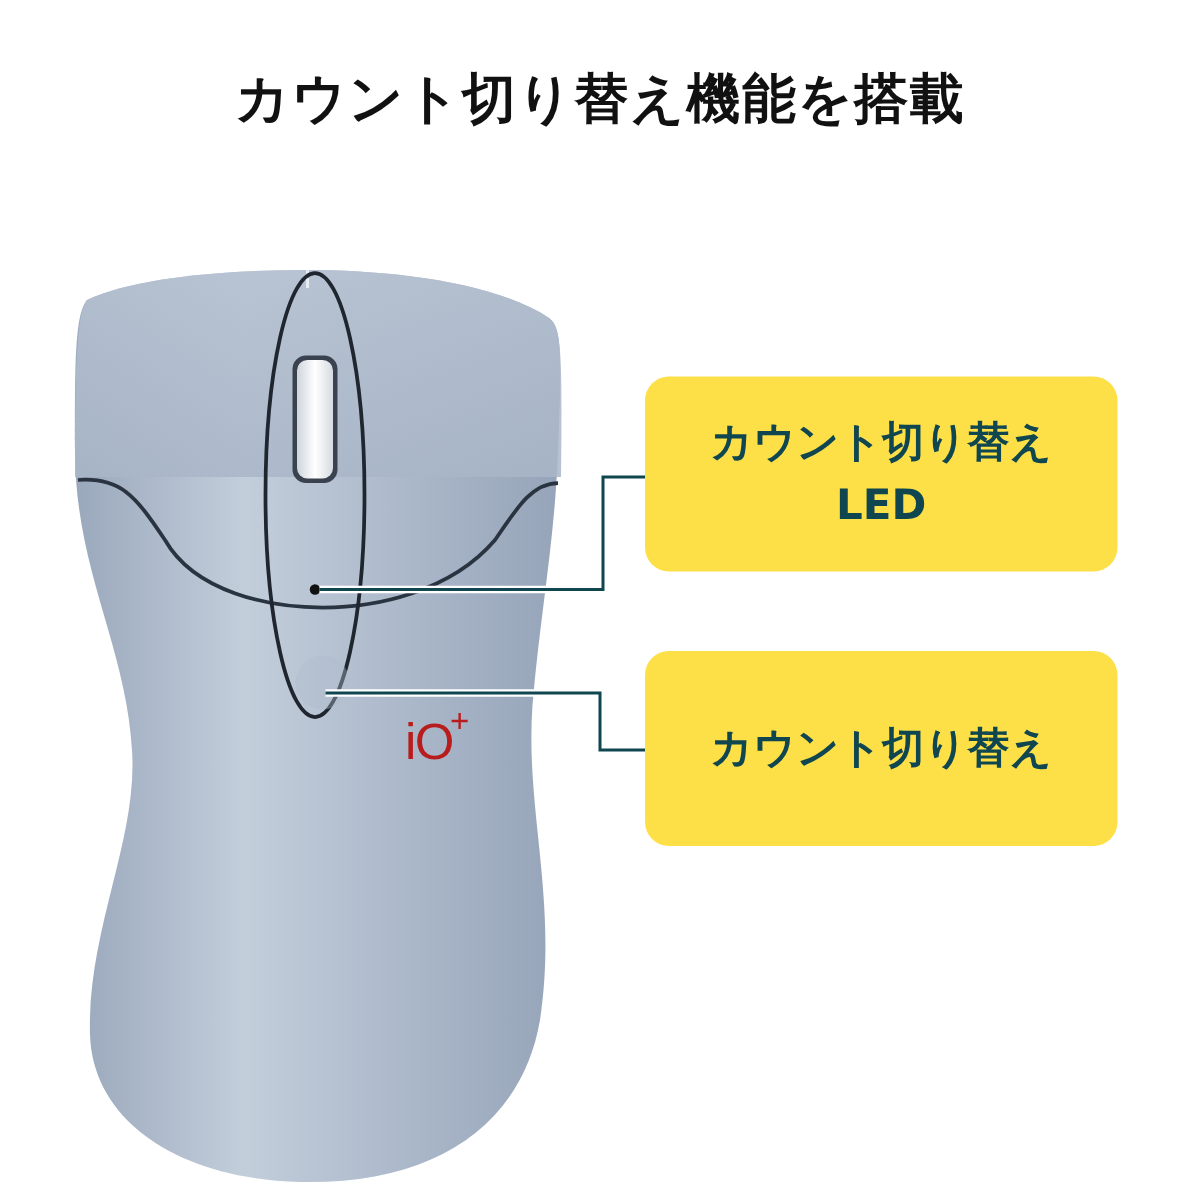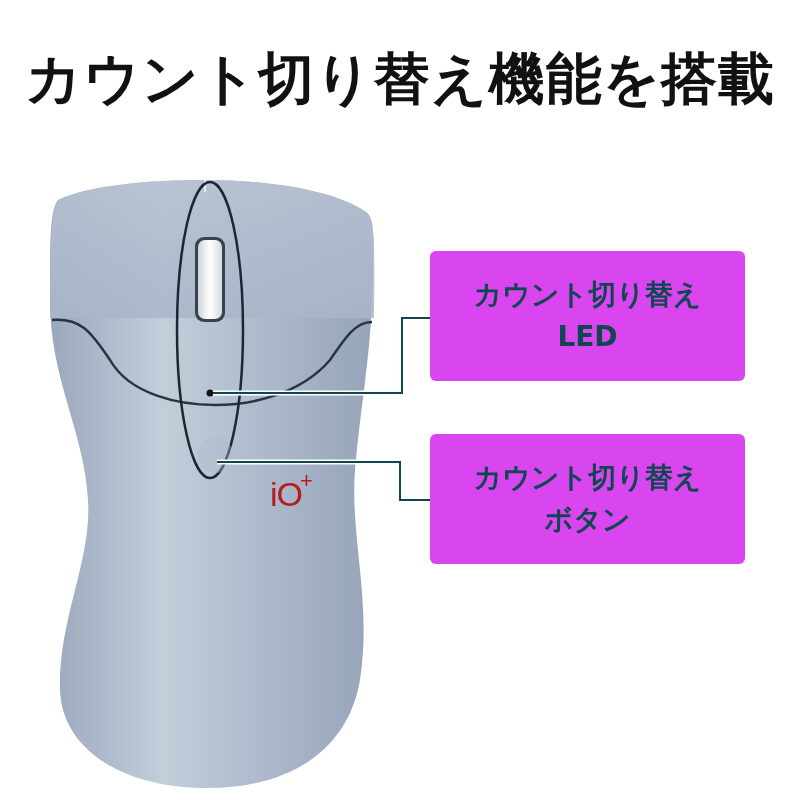--- a/index.html
+++ b/index.html
@@ -2,26 +2,26 @@
 <html><head>
 <meta charset="utf-8">
 <style>
   html, body { margin: 0; padding: 0; }
   body {
     width: 800px; height: 800px; background: #ffffff; position: relative; overflow: hidden;
     font-family: "DejaVu Sans", "Liberation Sans", sans-serif;
   }
   .title {
     position: absolute; left: 0; top: 42px; width: 800px; text-align: center;
-    font-size: 56px; font-weight: bold; color: #111111; letter-spacing: 1px;
+    font-size: 36px; font-weight: bold; color: #111111; letter-spacing: 1px;
   }
   .mouse-svg { position: absolute; left: 0; top: 0; }
   .callout-box {
     position: absolute; left: 430px; width: 315px; height: 130px;
-    background: #d946ef; border-radius: 6px;
+    background: #fde047; border-radius: 16px;
     display: flex; flex-direction: column; align-items: center; justify-content: center;
     color: #0f4650; font-weight: bold; font-size: 28px; line-height: 42px; text-align: center;
   }
   .callout-led { top: 251px; }
   .callout-btn { top: 434px; }
   .logo {
     position: absolute; left: 270px; top: 474px; color: #b91c1c;
     font-family: "Liberation Sans", sans-serif; font-size: 34px; font-weight: normal;
     letter-spacing: -1px;
   }
@@ -75,14 +75,13 @@
 
 <div class="logo"><span>iO</span><sup>+</sup></div>
 
 <div class="callout-box callout-led">
   <div>カウント切り替え</div>
   <div>LED</div>
 </div>
 
 <div class="callout-box callout-btn">
   <div>カウント切り替え</div>
-  <div>ボタン</div>
 </div>
 
 </body></html>

